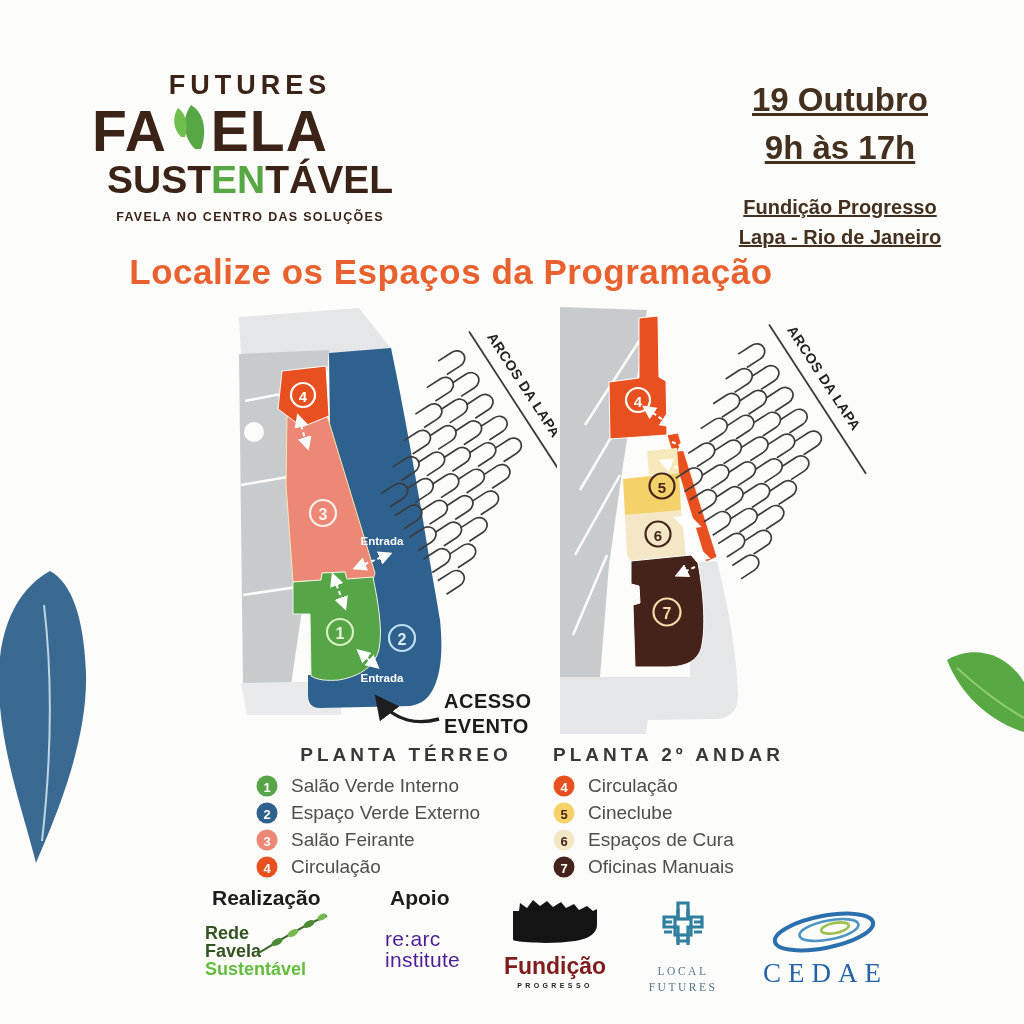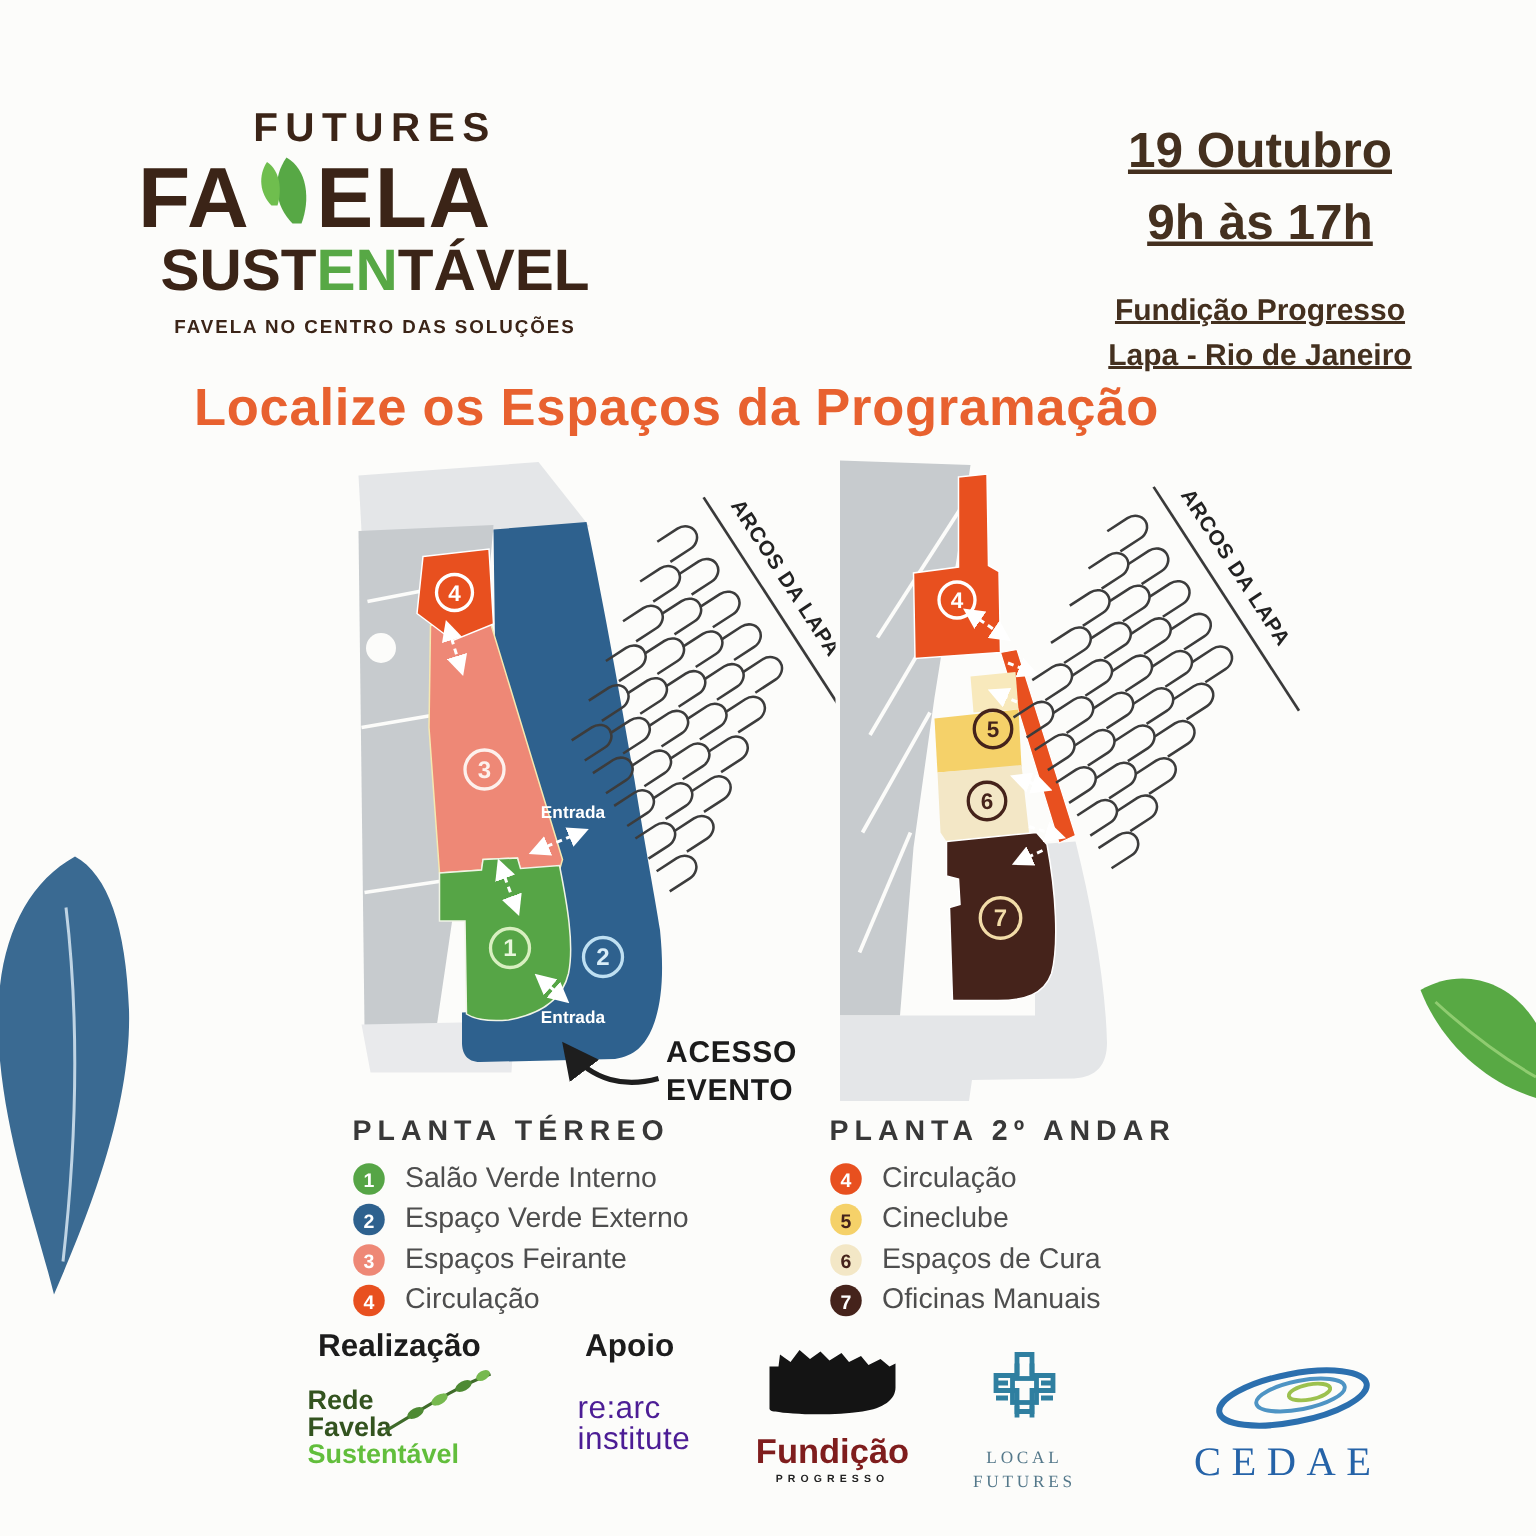--- a/index.html
+++ b/index.html
@@ -29,21 +29,21 @@
   
   .sec-label{font-size:21px;font-weight:800;color:#1C1C1C;}
   .rede{width:130px;color:#33531F;font-weight:800;font-size:18px;line-height:1.0;position:absolute;}
   .rede .bright{color:#62BE3C;}
   .rearc{font-size:21px;color:#4c1d95;line-height:1.0;letter-spacing:0.3px;}
   .fundicao{width:110px;text-align:center;}
   .fundicao-name{font-size:23px;font-weight:800;color:#7f1d1d;margin-top:2px;}
   .fundicao-sub{font-size:7px;font-weight:700;letter-spacing:3.4px;color:#222;margin-top:2px;}
   .localf{width:86px;text-align:center;}
   .localf-text{font-family:"Liberation Serif", serif;font-size:11.5px;letter-spacing:2.5px;color:#54788A;line-height:1.35;margin-top:4px;}
-  .cedae{width:140px;text-align:left;margin-left:48px;}
+  .cedae{width:140px;text-align:right;}
   .cedae-text{font-family:"Liberation Serif", serif;font-size:27px;letter-spacing:7px;color:#2563A8;margin-top:-4px;}
 </style>
 </head>
 <body>
 
 <div class="poster">
 
   <div class="abs logo">
     <div class="logo-festival">FUTURES</div>
 
@@ -191,42 +191,42 @@
         <use href="#arowR" x="0" y="0"></use>
         <use href="#arowR" x="14" y="24"></use>
         <use href="#arowR" x="28" y="48"></use>
         <use href="#arowR" x="42" y="72"></use>
         <use href="#arowR" x="56" y="96"></use>
         <use href="#arowR" x="70" y="120"></use>
       </g>
     </g>
   </svg>
 
-  <div class="abs legend" style="left:235px;top:744px;">
+  <div class="abs legend" style="left:256px;top:744px;text-align:center;">
     <div class="legend-title">PLANTA TÉRREO</div>
     <div class="legend-row">
       <svg class="badge" width="22" height="22">
           <circle cx="11" cy="11" r="10.5" fill="#56A546"></circle>
           <text x="11" y="12" font-size="13" font-weight="bold" text-anchor="middle" dominant-baseline="central" fill="#FFFFFF">1</text>
         </svg>
       <span class="legend-label">Salão Verde Interno</span>
     </div>
     <div class="legend-row">
       <svg class="badge" width="22" height="22">
           <circle cx="11" cy="11" r="10.5" fill="#2E618E"></circle>
           <text x="11" y="12" font-size="13" font-weight="bold" text-anchor="middle" dominant-baseline="central" fill="#FFFFFF">2</text>
         </svg>
       <span class="legend-label">Espaço Verde Externo</span>
     </div>
     <div class="legend-row">
       <svg class="badge" width="22" height="22">
           <circle cx="11" cy="11" r="10.5" fill="#EE8876"></circle>
           <text x="11" y="12" font-size="13" font-weight="bold" text-anchor="middle" dominant-baseline="central" fill="#FFFFFF">3</text>
         </svg>
-      <span class="legend-label">Espaços Feirante</span>
+      <span class="legend-label">Salão Feirante</span>
     </div>
     <div class="legend-row">
       <svg class="badge" width="22" height="22">
           <circle cx="11" cy="11" r="10.5" fill="#E8501F"></circle>
           <text x="11" y="12" font-size="13" font-weight="bold" text-anchor="middle" dominant-baseline="central" fill="#FFFFFF">4</text>
         </svg>
       <span class="legend-label">Circulação</span>
     </div>
   </div>
 

